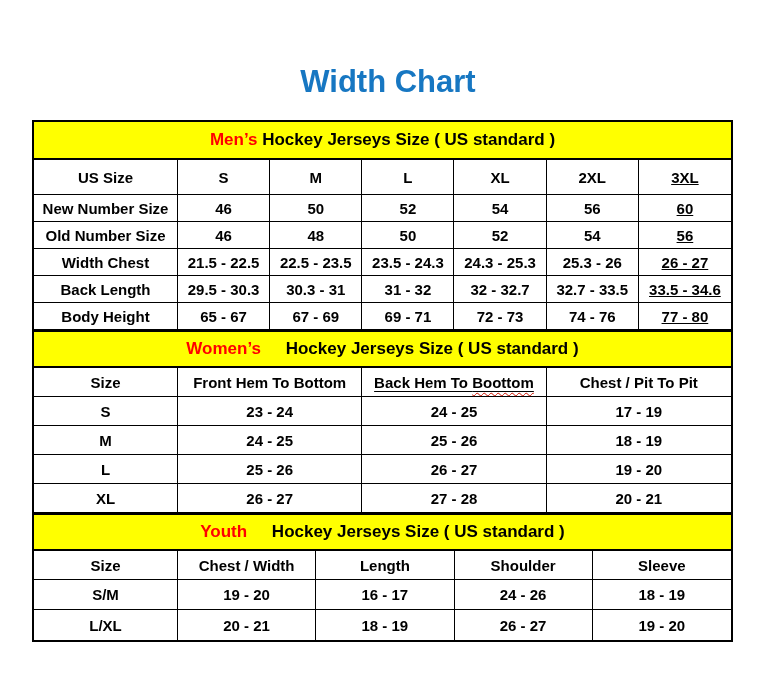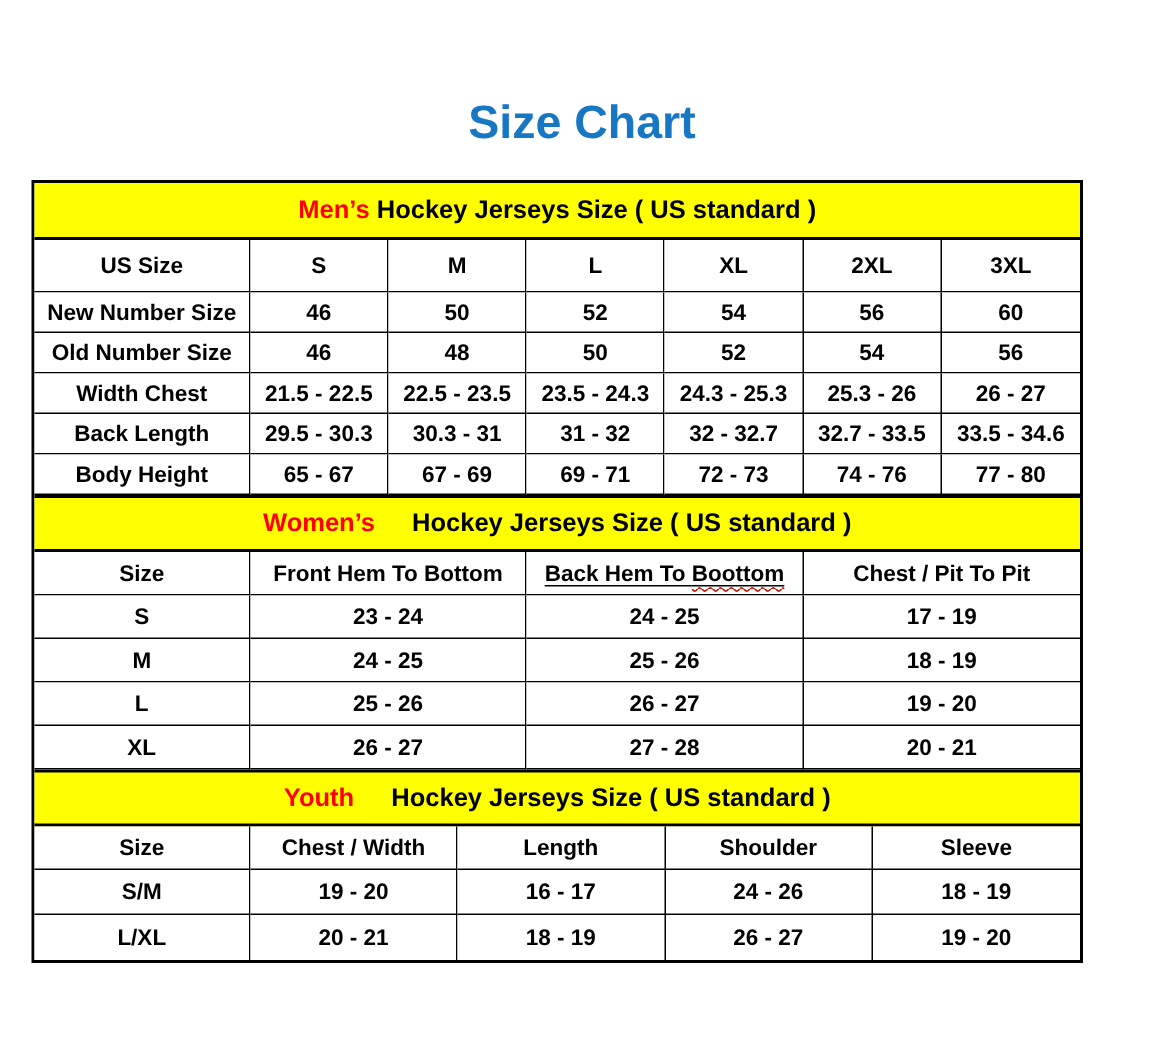--- a/index.html
+++ b/index.html
@@ -16,21 +16,21 @@
     font-family:"Liberation Sans",sans-serif;
     font-weight:bold;color:#000;
   }
   .sheet{position:relative;width:776px;height:692px;background:#fff;}
   .title{
     position:absolute;top:64px;left:0;width:776px;
     text-align:center;font-size:31px;line-height:36px;
     color:var(--title-blue);letter-spacing:0px;
   }
   .chart{
-    position:absolute;top:120px;left:21px;width:701px;
+    position:absolute;top:120px;left:32px;width:701px;
     border:2px solid var(--border-black);background:#fff;
   }
   .banner{
     height:38px;background:var(--banner-bg);
     display:flex;align-items:center;justify-content:center;
     font-size:17px;border-bottom:2px solid var(--border-black);
     white-space:pre;
   }
   .banner.mid{border-top:2px solid var(--border-black);gap:20px;}
   .banner .hl{color:var(--highlight-red);}
@@ -44,37 +44,37 @@
     border-right:1.5px solid var(--border-black);
     border-bottom:1.5px solid var(--border-black);
     background:#fff;white-space:nowrap;
   }
   .hdr{height:29px;}
   .grid-mens .hdr{height:35px;}
   .grid-womens .cell{height:29px;}
   .grid-youth .hdr{height:27px;}
   .grid-youth .cell{height:29px;}
   .grid-youth .row-cell{height:30px;}
-  .grid-mens .cell:nth-child(7n){border-right:none;}
+  .grid-mens .cell:nth-child(7n){border-right:none;text-decoration:underline;}
   .grid-womens .cell:nth-child(4n){border-right:none;}
   .grid-youth .cell:nth-child(5n){border-right:none;}
   .grid-youth .cell:nth-last-child(-n+5){border-bottom:none;}
   .ul{text-decoration:underline;text-underline-offset:3px;}
   .squiggle{
     text-decoration:underline wavy var(--squiggle-red);
     text-decoration-thickness:1px;
     text-underline-offset:4px;
   }
 </style>
 </head>
 <body>
 
 <div class="sheet">
 
-  <div class="title">Size Chart</div>
+  <div class="title">Width Chart</div>
 
   <div class="chart">
 
     <div class="banner"><span class="hl">Men’s</span><span> Hockey Jerseys Size ( US standard )</span></div>
 
     <div class="grid grid-mens">
       <div class="cell hdr">US Size</div>
       <div class="cell hdr">S</div>
       <div class="cell hdr">M</div>
       <div class="cell hdr">L</div>

